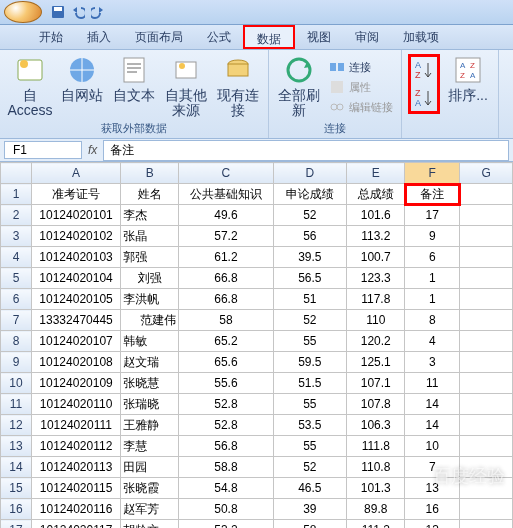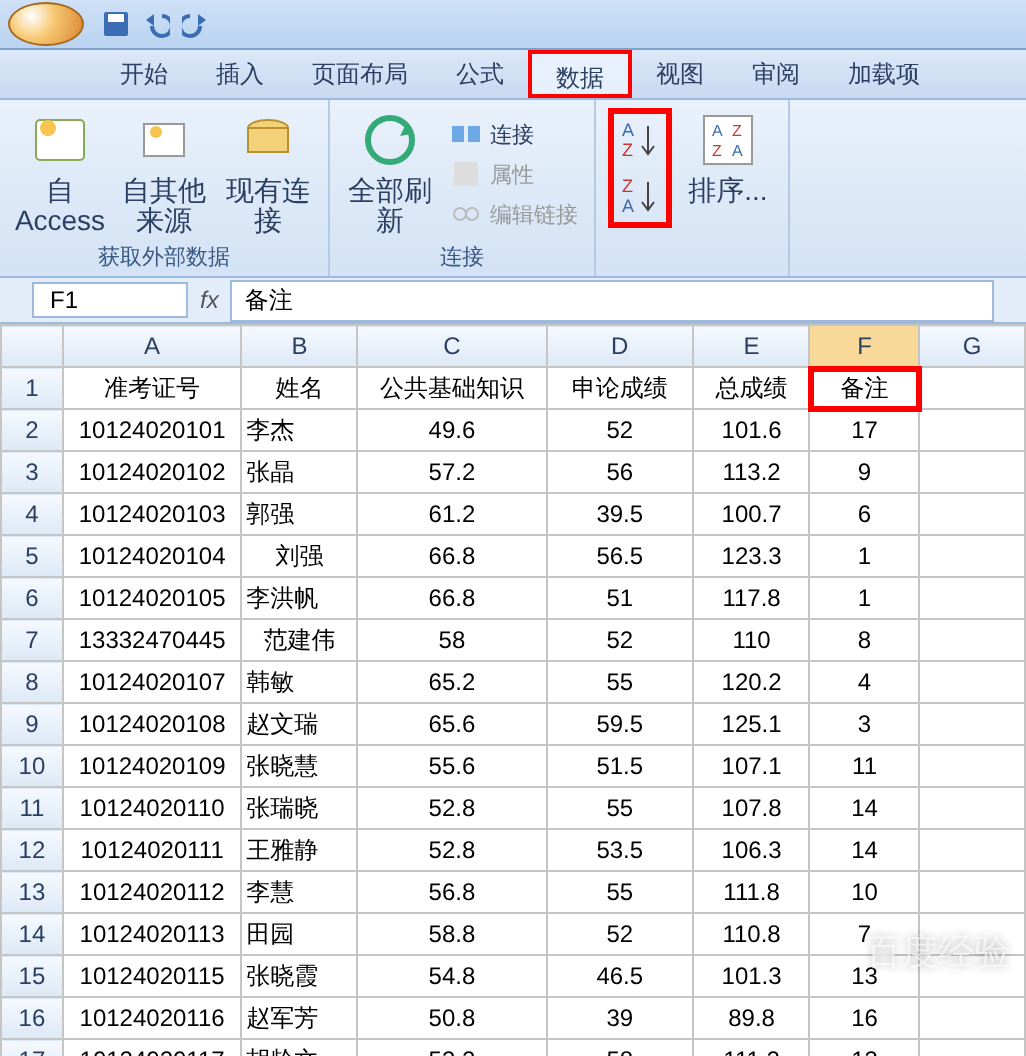--- a/index.html
+++ b/index.html
@@ -1,32 +1,32 @@
 <!DOCTYPE html>
 <html><head>
 <meta charset="utf-8">
 <style>
 body{margin:0;font-family:"Microsoft YaHei",SimSun,sans-serif;font-size:12px;background:#fff;overflow:hidden}
 .titlebar{background:linear-gradient(#cfe0f7,#b9d3f0);height:24px;display:flex;align-items:center;padding:0 4px;border-bottom:1px solid #7da2ce}
 .office-btn{width:36px;height:20px;background:radial-gradient(circle at 30% 30%,#fff,#f7c873 40%,#d9822b);border-radius:50%;border:1px solid #a66a1f;margin-right:6px}
 .qat-icon{width:14px;height:14px;margin:0 3px}
-.tabs{background:linear-gradient(#dbe8f9,#c7d9f0);display:flex;height:24px;border-bottom:1px solid #9db9db;padding-left:48px}
+.tabs{background:linear-gradient(#dbe8f9,#c7d9f0);display:flex;height:24px;border-bottom:1px solid #9db9db;padding-left:27px}
 .tab{padding:4px 12px 0;color:#2b3f63;cursor:pointer}
 .tab.active{border:2px solid red;background:#e8f0fb}
 .ribbon{background:linear-gradient(#e9f1fb,#d3e2f4);height:88px;display:flex;border-bottom:1px solid #9db9db}
 .group{border-right:1px solid #b5c9e2;display:flex;flex-direction:column;justify-content:space-between;padding:4px 6px 2px}
 .group-label{text-align:center;color:#3a5a86;font-size:11px;padding-top:2px}
 .group-items{display:flex;align-items:flex-start;gap:4px}
 .big-btn{display:flex;flex-direction:column;align-items:center;width:48px;gap:2px;cursor:pointer}
 .big-btn .ico{width:32px;height:32px}
 .big-btn span{font-size:14px;text-align:center;color:#2b3f63;line-height:1.1}
 .small-btn{display:flex;align-items:center;gap:4px;font-size:11px;color:#2b3f63;cursor:pointer;padding:1px 2px}
 .small-btn .ico{width:16px;height:16px}
 .sort-box{border:3px solid red;padding:2px;display:flex;flex-direction:column;gap:6px}
-.namebox{background:#e3edf9;height:22px;display:flex;align-items:center;border-bottom:1px solid #9db9db;padding:0 16px;gap:6px}
+.namebox{background:#e3edf9;height:22px;display:flex;align-items:center;border-bottom:1px solid #9db9db;padding:0 4px;gap:6px}
 .namebox .nb{background:#fff;border:1px solid #9db9db;padding:1px 8px;min-width:60px}
 .namebox .fx{font-style:italic;color:#555}
 .namebox .fv{background:#fff;border:1px solid #9db9db;padding:1px 6px;flex:1}
 .sheet{overflow:auto}
 table{border-collapse:collapse;table-layout:fixed}
 th,td{border:1px solid #c5c5c5;padding:1px 2px;height:18px;font-size:12px;text-align:center;white-space:nowrap;overflow:hidden}
 th{background:linear-gradient(#f5f9fe,#dde8f6);color:#2b3f63;font-weight:normal}
 .rowhdr{background:linear-gradient(#f5f9fe,#dde8f6);color:#2b3f63;width:28px}
 .colA{width:86px}.colB{width:56px}.colC{width:92px}.colD{width:72px}.colE{width:56px}.colF{width:54px}.colG{width:54px}
 .f1-highlight{outline:3px solid red;outline-offset:-2px;background:#fff}
@@ -66,20 +66,34 @@
 
 <div class="ribbon">
   <div class="group">
     <div class="group-items">
       <div class="big-btn">
         <svg class="ico">
             <rect x="4" y="6" width="24" height="20" fill="#fff" stroke="#8a5" rx="2"></rect>
             <circle cx="10" cy="10" r="4" fill="#f6c44f"></circle>
           </svg>
         <span>自 Access</span>
+      </div>
+      <div class="big-btn">
+        <svg class="ico">
+            <circle cx="16" cy="16" r="12" fill="#6fa8e6"></circle>
+            <path d="M4 16h24M16 4v24" stroke="#fff"></path>
+          </svg>
+        <span>自网站</span>
+      </div>
+      <div class="big-btn">
+        <svg class="ico">
+            <rect x="6" y="4" width="20" height="24" fill="#fff" stroke="#999"></rect>
+            <path d="M9 10h14M9 14h14M9 18h10" stroke="#666"></path>
+          </svg>
+        <span>自文本</span>
       </div>
       <div class="big-btn">
         <svg class="ico">
             <rect x="6" y="8" width="20" height="16" fill="#fff" stroke="#999"></rect>
             <circle cx="12" cy="12" r="3" fill="#f6c44f"></circle>
           </svg>
         <span>自其他来源</span>
       </div>
       <div class="big-btn">
         <svg class="ico">
@@ -230,21 +244,21 @@
           <td style="text-align:left">李洪帆</td>
           <td>66.8</td>
           <td>51</td>
           <td>117.8</td>
           <td>1</td>
           <td></td>
         </tr>
         <tr>
           <th class="rowhdr">7</th>
           <td>13332470445</td>
-          <td style="text-align:center">范建伟</td>
+          <td style="text-align:right">范建伟</td>
           <td>58</td>
           <td>52</td>
           <td>110</td>
           <td>8</td>
           <td></td>
         </tr>
         <tr>
           <th class="rowhdr">8</th>
           <td>10124020107</td>
           <td style="text-align:left">韩敏</td>

